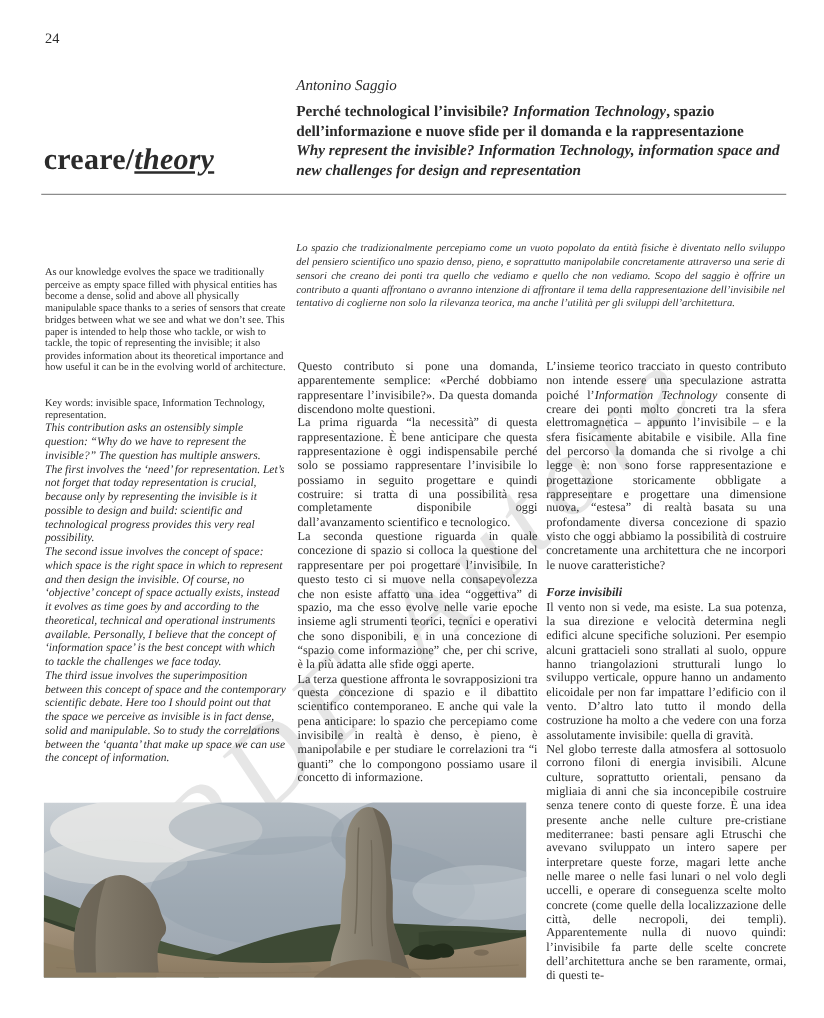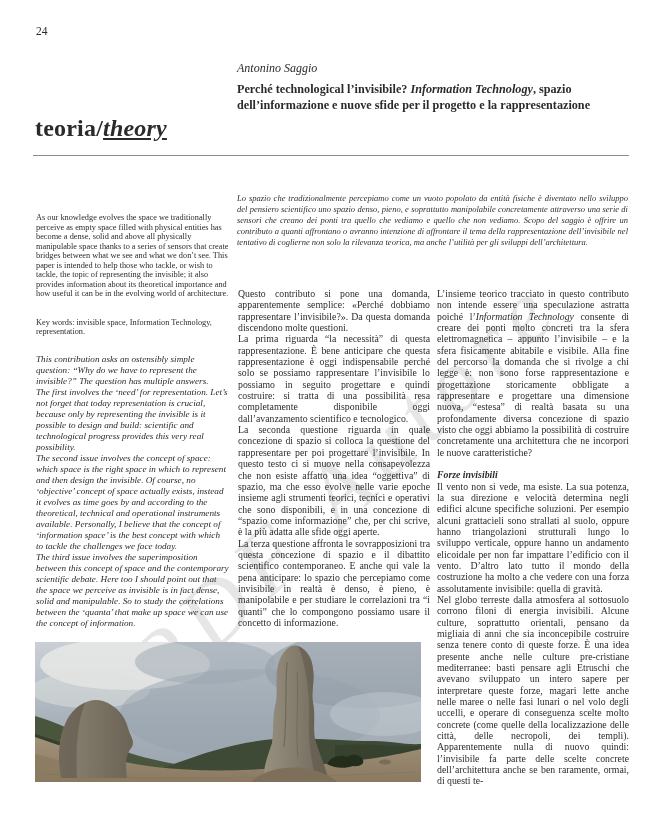--- a/index.html
+++ b/index.html
@@ -27,21 +27,21 @@
   }
 
   .abst-it { position:absolute; left:237px; top:193px; width:391px;
     font-style:italic; font-size:8.5px; line-height:11px; text-align:justify; color:#303030; }
   .abst-it .parole { margin-top:11px; text-align:left; }
   .abst-it .rom { font-style:normal; }
 
   .leftcol { position:absolute; left:36px; top:196px; width:193px; }
   .abst-en { font-size:8.3px; line-height:9.5px;margin-top:17px; }
   .kw { font-size:8.3px; line-height:9.5px; margin-top:19px; }
-  .contrib { margin-top:17px; font-style:italic; font-size:9.2px; line-height:11px; }
+  .contrib { margin-top:0; font-style:italic; font-size:9.2px; line-height:11px; }
   .contrib p { margin:0; }
 
   .bodycol { position:absolute; top:288px; width:192px;
     font-size:9.8px; line-height:11.35px; text-align:justify; hyphens:auto; }
   .midcol { left:238px; }
   .rightcol { left:437px; }
   .bodycol p { margin:0; }
   .sec-head { margin-top:11px !important; font-weight:bold; font-style:italic; }
   .em { font-style:italic; }
 
@@ -52,24 +52,25 @@
 <body>
 
 <div class="page">
 
   <div class="watermark">PDF Autore</div>
 
   <div class="pnum">24</div>
 
   <div class="head">
     <p class="author">Antonino Saggio</p>
-    <div class="title-it"><span>Perché technological l’invisibile? </span><span class="em">Information Technology</span><span>, spazio dell’informazione e nuove sfide per il progetto e la rappresentazione</span></div>
+    <div class="title-it"><span>Perché technological l’invisibile? </span><span class="em">Information Technology</span><span>, spazio dell’informazione e nuove sfide per il domanda e la rappresentazione</span></div>
+    <div class="title-en">Why represent the invisible? Information Technology, information space and new challenges for design and representation</div>
   </div>
 
-  <div class="theory"><span>teoria</span><span>/</span><span class="it">theory</span></div>
+  <div class="theory"><span>creare</span><span>/</span><span class="it">theory</span></div>
 
   <div class="rule"></div>
 
   <div class="abst-it" lang="it">
     <div>Lo spazio che tradizionalmente percepiamo come un vuoto popolato da entità fisiche è diventato nello sviluppo del pensiero scientifico uno spazio denso, pieno, e soprattutto manipolabile concretamente attraverso una serie di sensori che creano dei ponti tra quello che vediamo e quello che non vediamo. Scopo del saggio è offrire un contributo a quanti affrontano o avranno intenzione di affrontare il tema della rappresentazione dell’invisibile nel tentativo di coglierne non solo la rilevanza teorica, ma anche l’utilità per gli sviluppi dell’architettura.</div>
   </div>
 
   <div class="leftcol" lang="en">
     <div class="abst-en">As our knowledge evolves the space we traditionally perceive as empty space filled with physical entities has become a dense, solid and above all physically manipulable space thanks to a series of sensors that create bridges between what we see and what we don’t see. This paper is intended to help those who tackle, or wish to tackle, the topic of representing the invisible; it also provides information about its theoretical importance and how useful it can be in the evolving world of architecture.</div>
     <div class="kw">Key words: invisible space, Information Technology, representation.</div>

